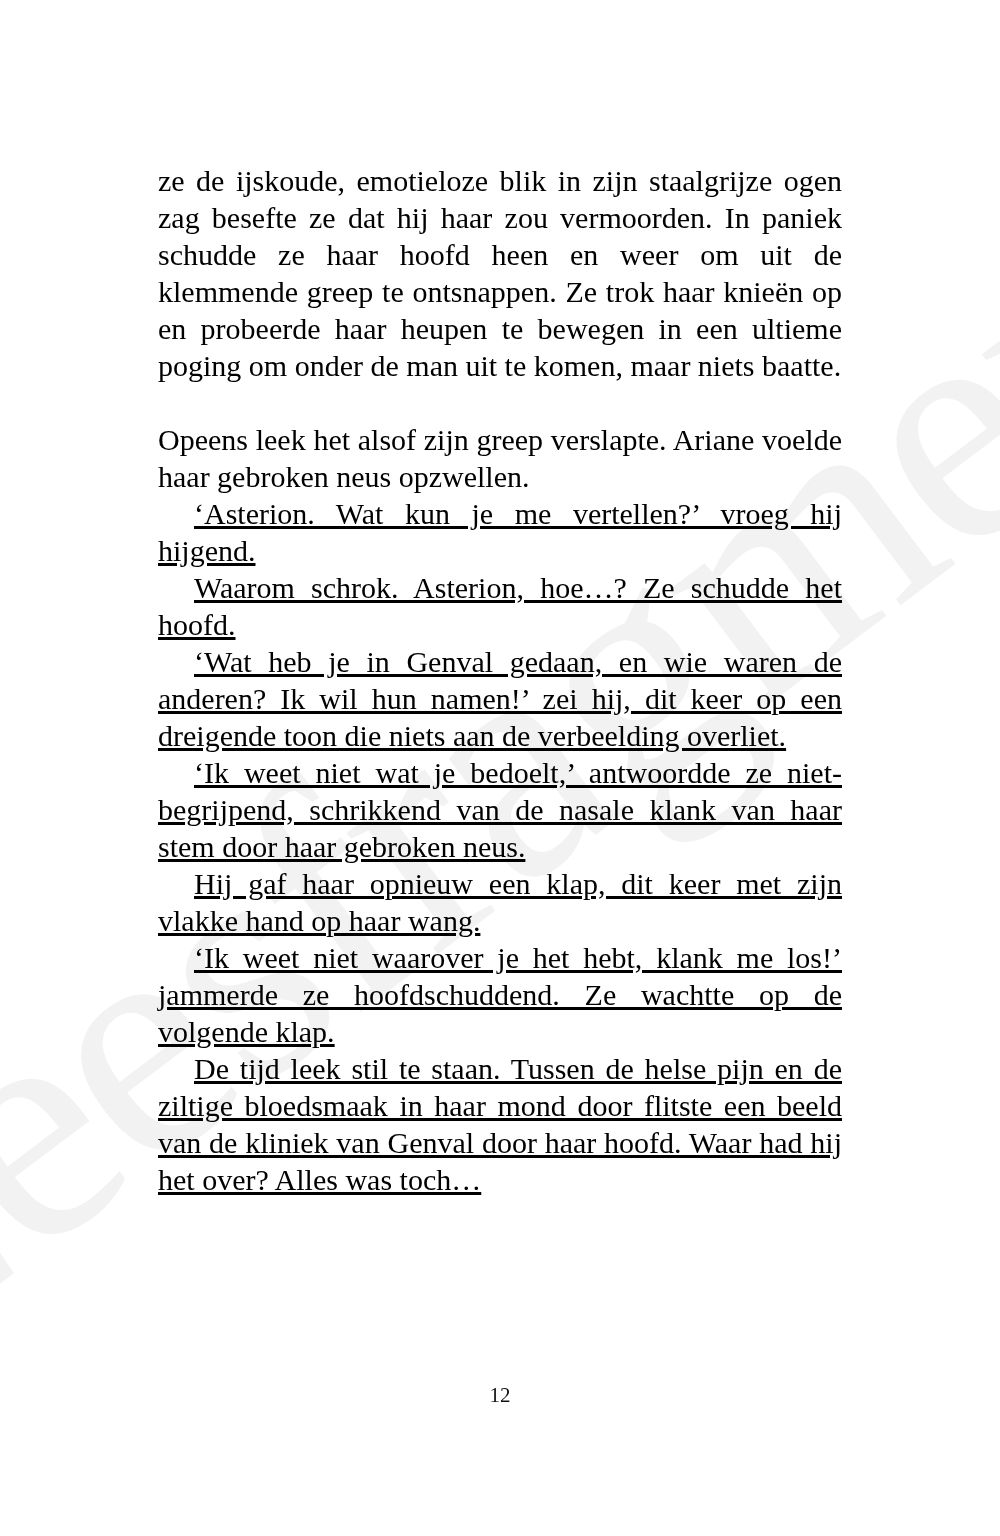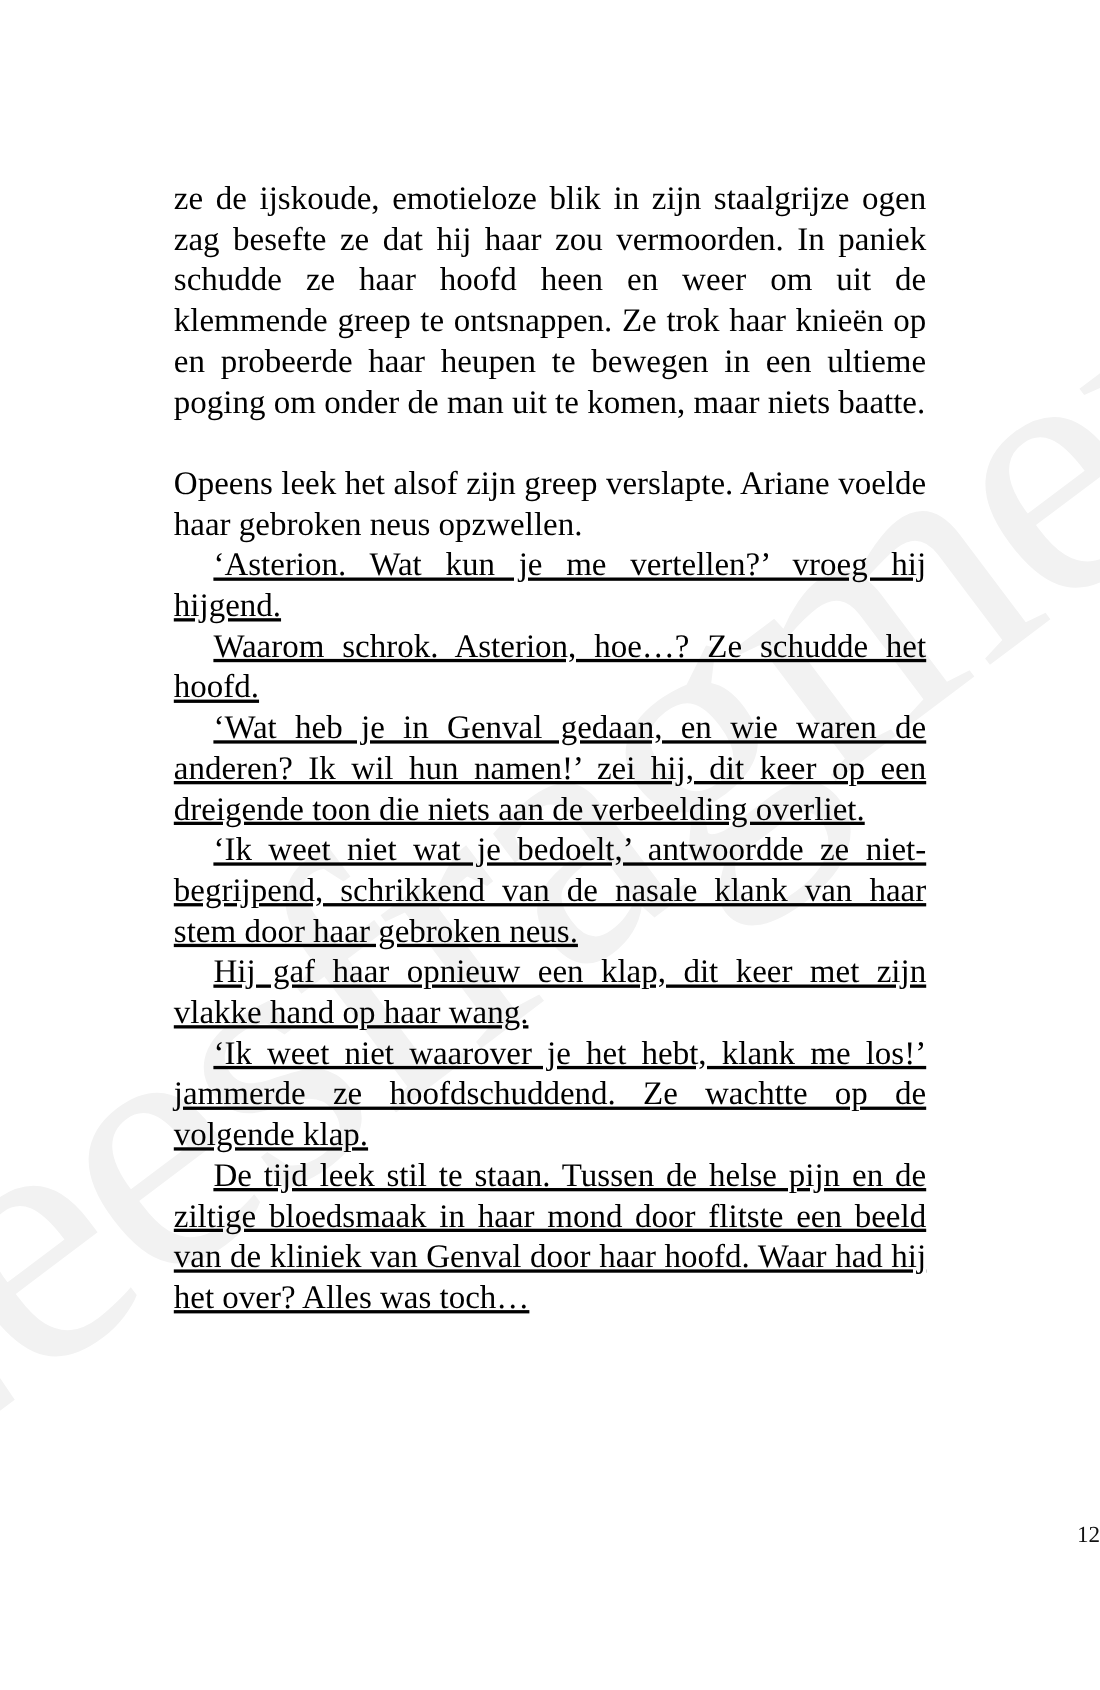--- a/index.html
+++ b/index.html
@@ -82,21 +82,21 @@
     text-indent: 36px;
     text-decoration: underline;
   }
 
   
   #page-folio {
     position: absolute;
     left: 0;
     top: 1385px;
     width: 1000px;
-    text-align: right;
+    text-align: center;
     font-size: 21px;
     line-height: 1;
     color: #111111;
     font-variant-numeric: oldstyle-nums;
     font-family: "Liberation Serif", "DejaVu Serif", serif;
     z-index: 2;
   }
 </style>
 </head>
 <body>

